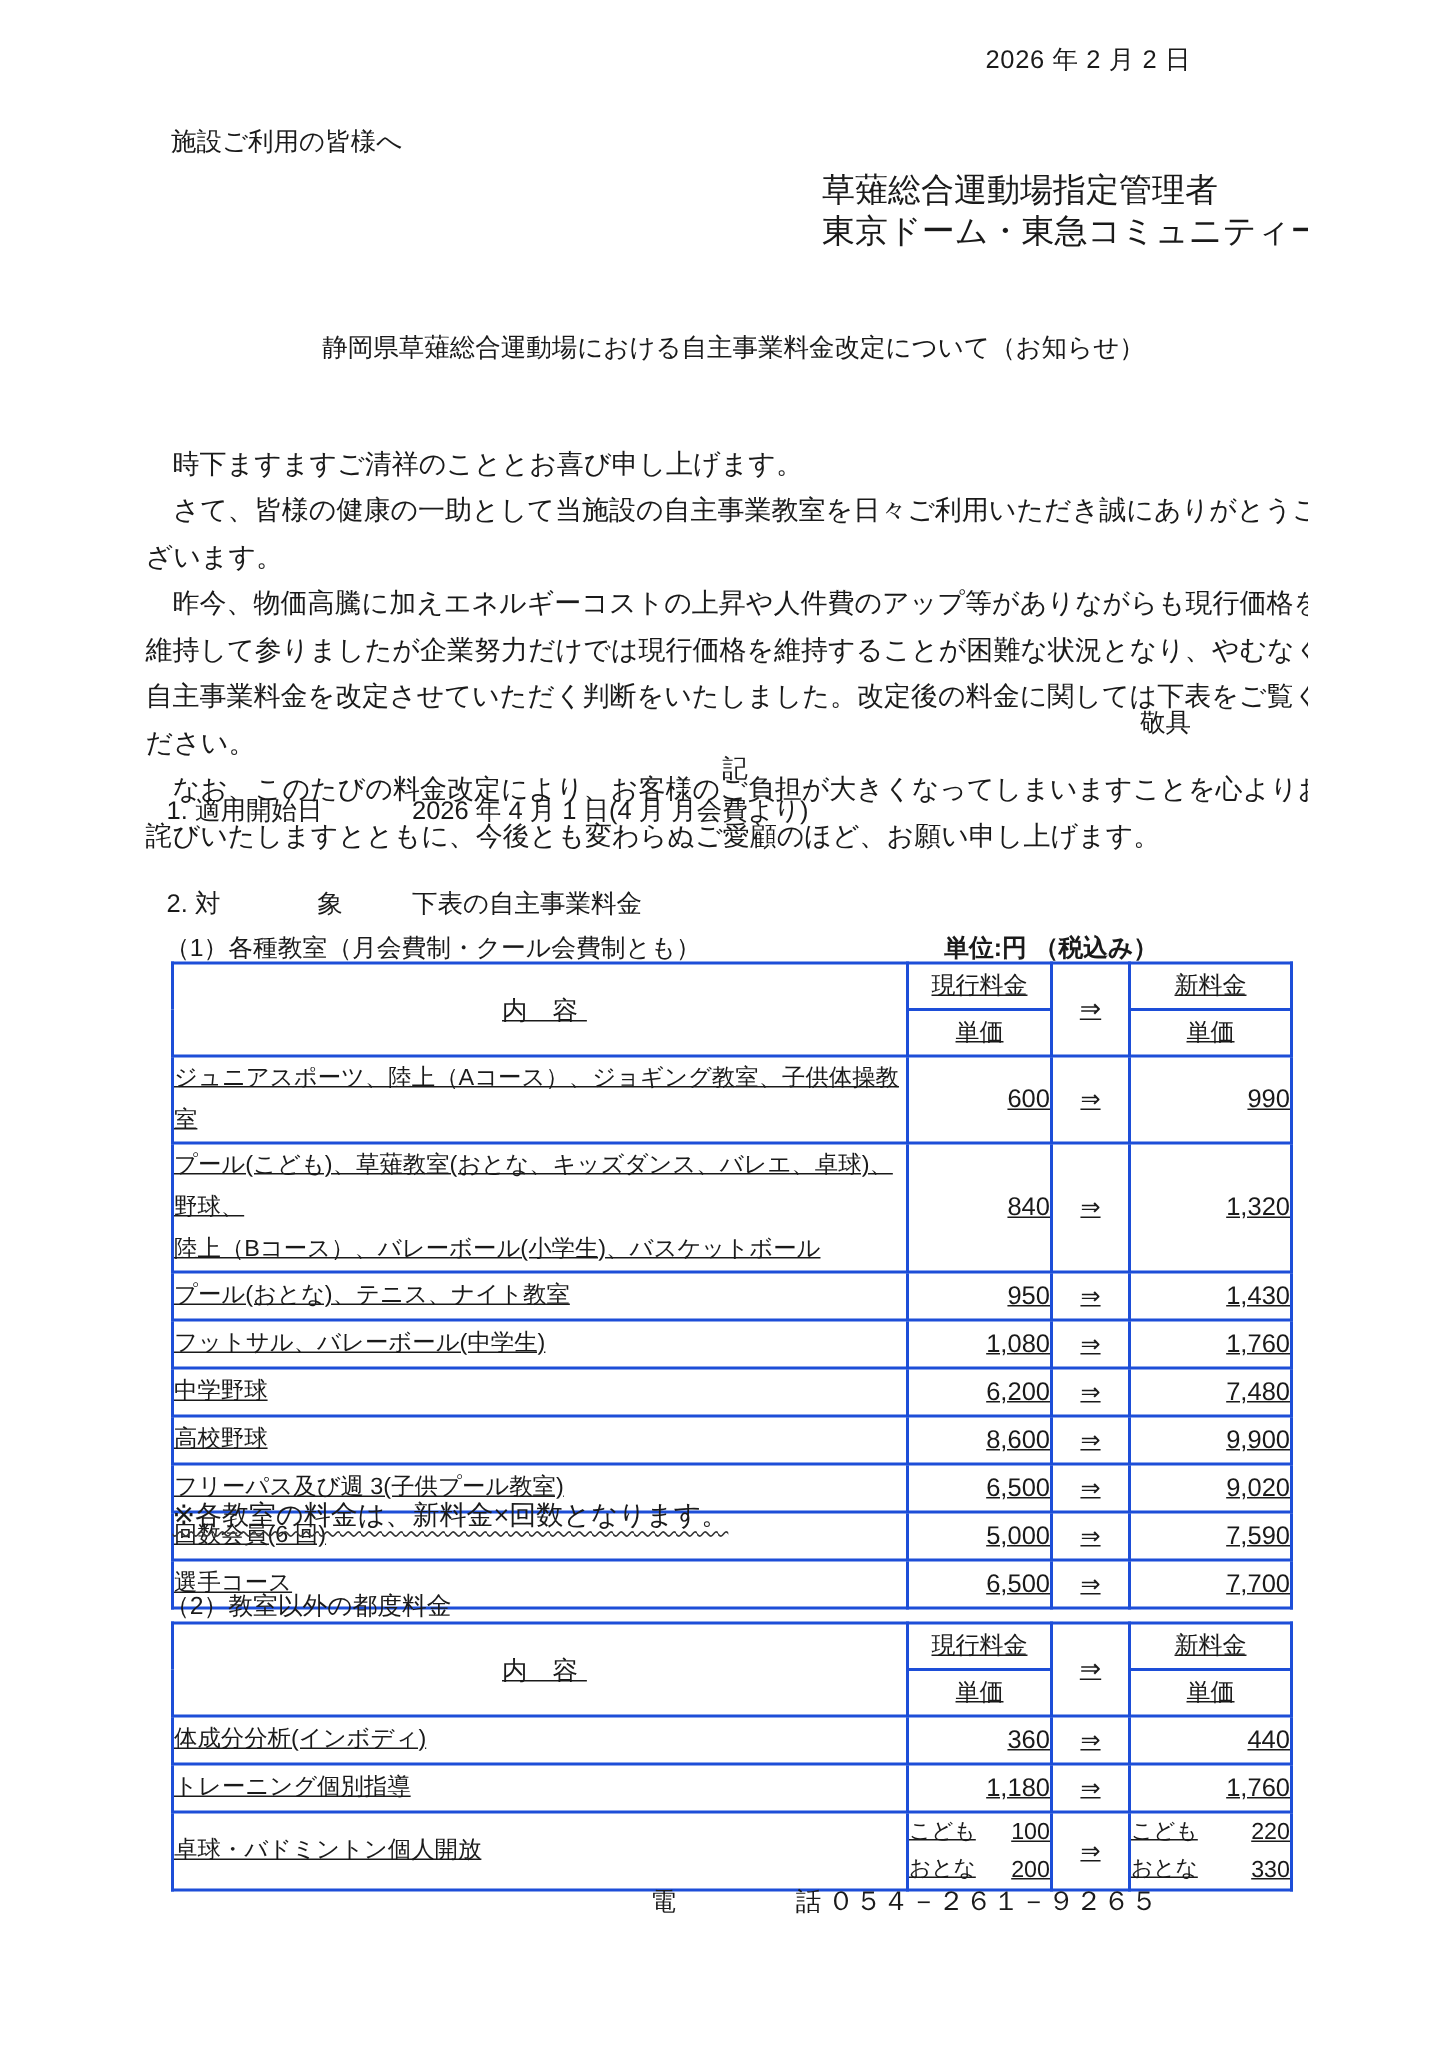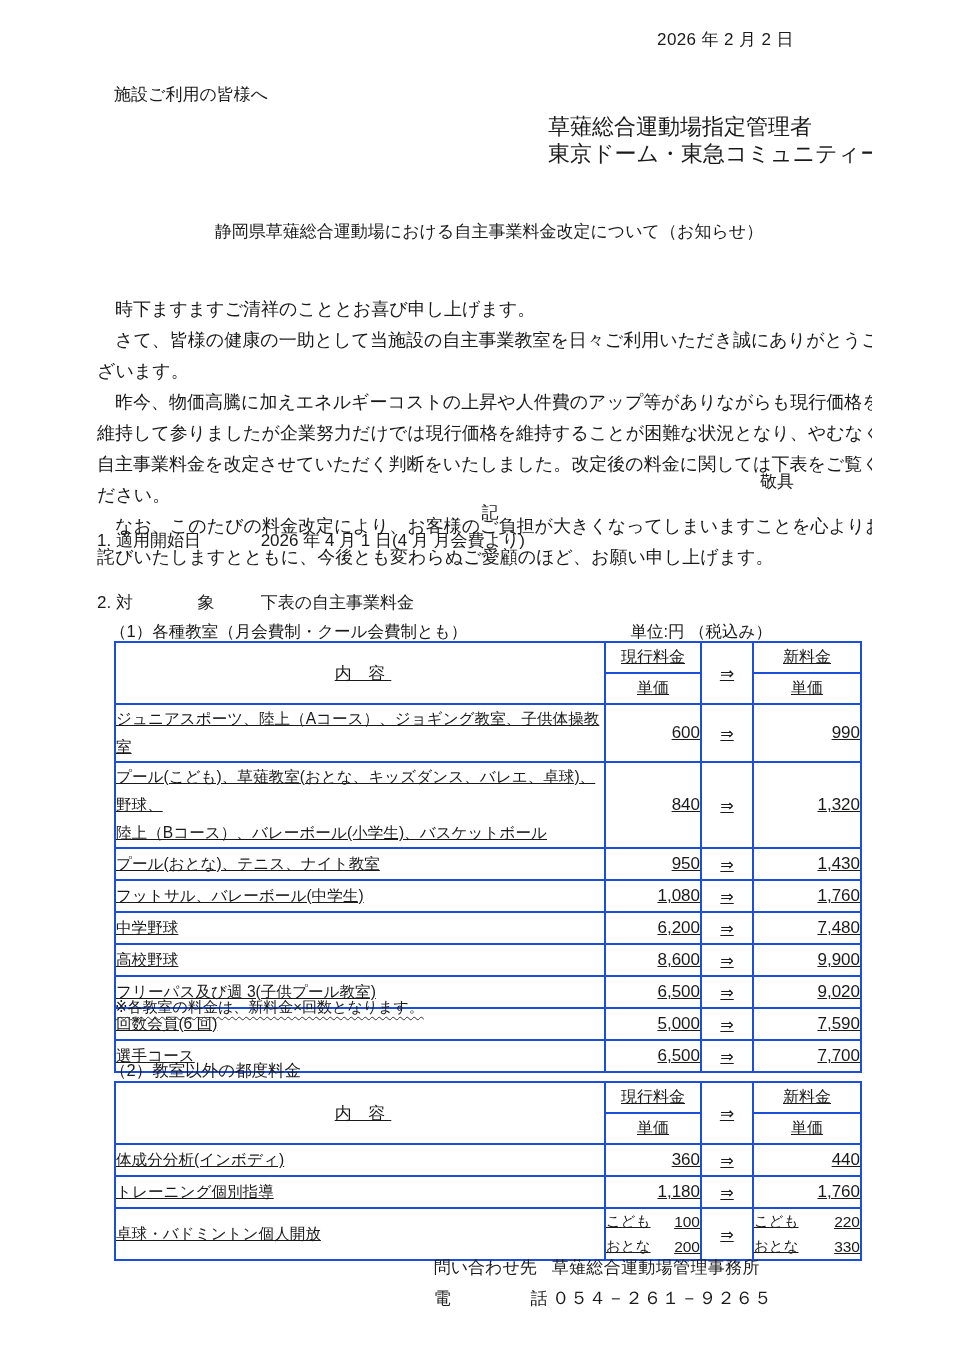--- a/index.html
+++ b/index.html
@@ -92,39 +92,41 @@
     text-align: center;
     font-size: 17px;
     padding-left: 10px;
     box-sizing: border-box;
   }
 
   .item-line {
     position: absolute;
     font-size: 17px;
     white-space: nowrap;
+    margin-left: 14px;
   }
   .item1 { top: 529px; left: 97px; }
   .item1 .lbl { display: inline-block; width: 140px; }
   .item2 { top: 591px; left: 97px; }
   .item2 .lbl { display: inline-block; width: 140px; letter-spacing: .6em; }
 
   .sub-head {
     position: absolute;
     font-size: 16.5px;
     white-space: nowrap;
   }
   .sub1 { top: 621px; left: 110px; }
   .sub2 { top: 1060px; left: 110px; }
   .unit-note {
     position: absolute;
     top: 621px;
     right: 100px;
     font-size: 16.5px;
     white-space: nowrap;
+    font-weight: bold;
   }
 
   
   .price-table {
     position: absolute;
     left: 114px;
     width: 748px;
     border-collapse: collapse;
     table-layout: fixed;
     font-size: 16px;
@@ -185,21 +187,21 @@
     display: flex;
     justify-content: space-between;
     white-space: nowrap;
   }
   .pair-row .pv { font-size: 15.5px; }
 
   .table-note {
     position: absolute;
     top: 998px;
     left: 115px;
-    font-size: 15px;
+    font-size: 18px;
     white-space: nowrap;
     text-decoration: underline wavy #333;
     text-underline-offset: 4px;
     text-decoration-thickness: 1px;
   }
 
   .footer {
     position: absolute;
     top: 1252px;
     right: 100px;
@@ -393,20 +395,17 @@
             <span>おとな</span>
             <span class="pv">330</span>
           </div>
         </td>
       </tr>
     </tbody>
   </table>
 
   <div class="footer">
     <div class="frow">
-      <span class="flbl">問い合わせ先</span><span class="fval">草薙総合運動場管理事務所</span>
-    </div>
-    <div class="frow">
       <span class="flbl spread">電　　話</span><span class="phone">０５４－２６１－９２６５</span>
     </div>
   </div>
 
 </div>
 
 </body></html>

